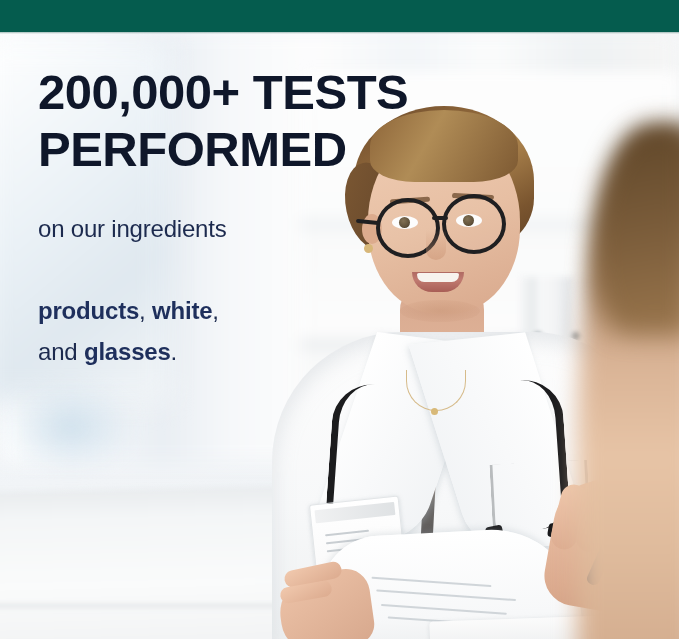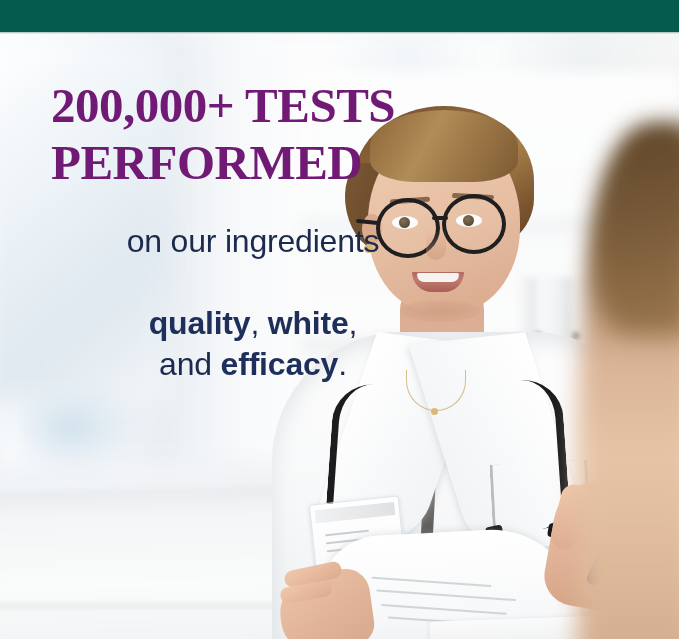--- a/index.html
+++ b/index.html
@@ -440,37 +440,36 @@
   }
 
   
   .text-block {
     position: absolute;
     left: 38px; top: 64px;
     width: 430px;
     z-index: 30;
   }
   .headline {
-    margin: 13px;
-    color: #701a75;
-    font-family: Liberation Serif, serif;
+    margin: 0;
+    color: #0f172a;
+    font-family: Liberation Sans, sans-serif;
     font-weight: bold;
     font-size: 49px;
     line-height: 57px;
     letter-spacing: -0.5px;
   }
   .subcopy {
     margin: 30px 0 0 0;
     color: #1c2a4e;
     font-family: "Liberation Sans", sans-serif;
     font-weight: normal;
-    font-size: 32px;
+    font-size: 24px;
     line-height: 41px;
     letter-spacing: -0.2px;
-    text-align: center;
   }
   .subcopy b {
     font-weight: bold;
     color: #1e2f5c;
   }
   .sr {
     position: absolute;
     width: 1px; height: 1px;
     overflow: hidden;
     clip: rect(0 0 0 0);
@@ -579,19 +578,19 @@
   </div>
 
   <div class="text-block">
     <h1 class="headline">
       <span>200,000+ TESTS</span><br>
       <span>PERFORMED</span>
     </h1>
     <p class="subcopy">
       <span>on our ingredients</span><br>
       <br>
-      <b>quality</b><span>, </span><b>white</b><span>,</span><br>
-      <span>and </span><b>efficacy</b><span>.</span>
+      <b>products</b><span>, </span><b>white</b><span>,</span><br>
+      <span>and </span><b>glasses</b><span>.</span>
     </p>
   </div>
 
   <span class="sr">Female doctor in white lab coat with glasses and stethoscope speaking with a patient across a desk</span>
 </div>
 
 </body></html>

